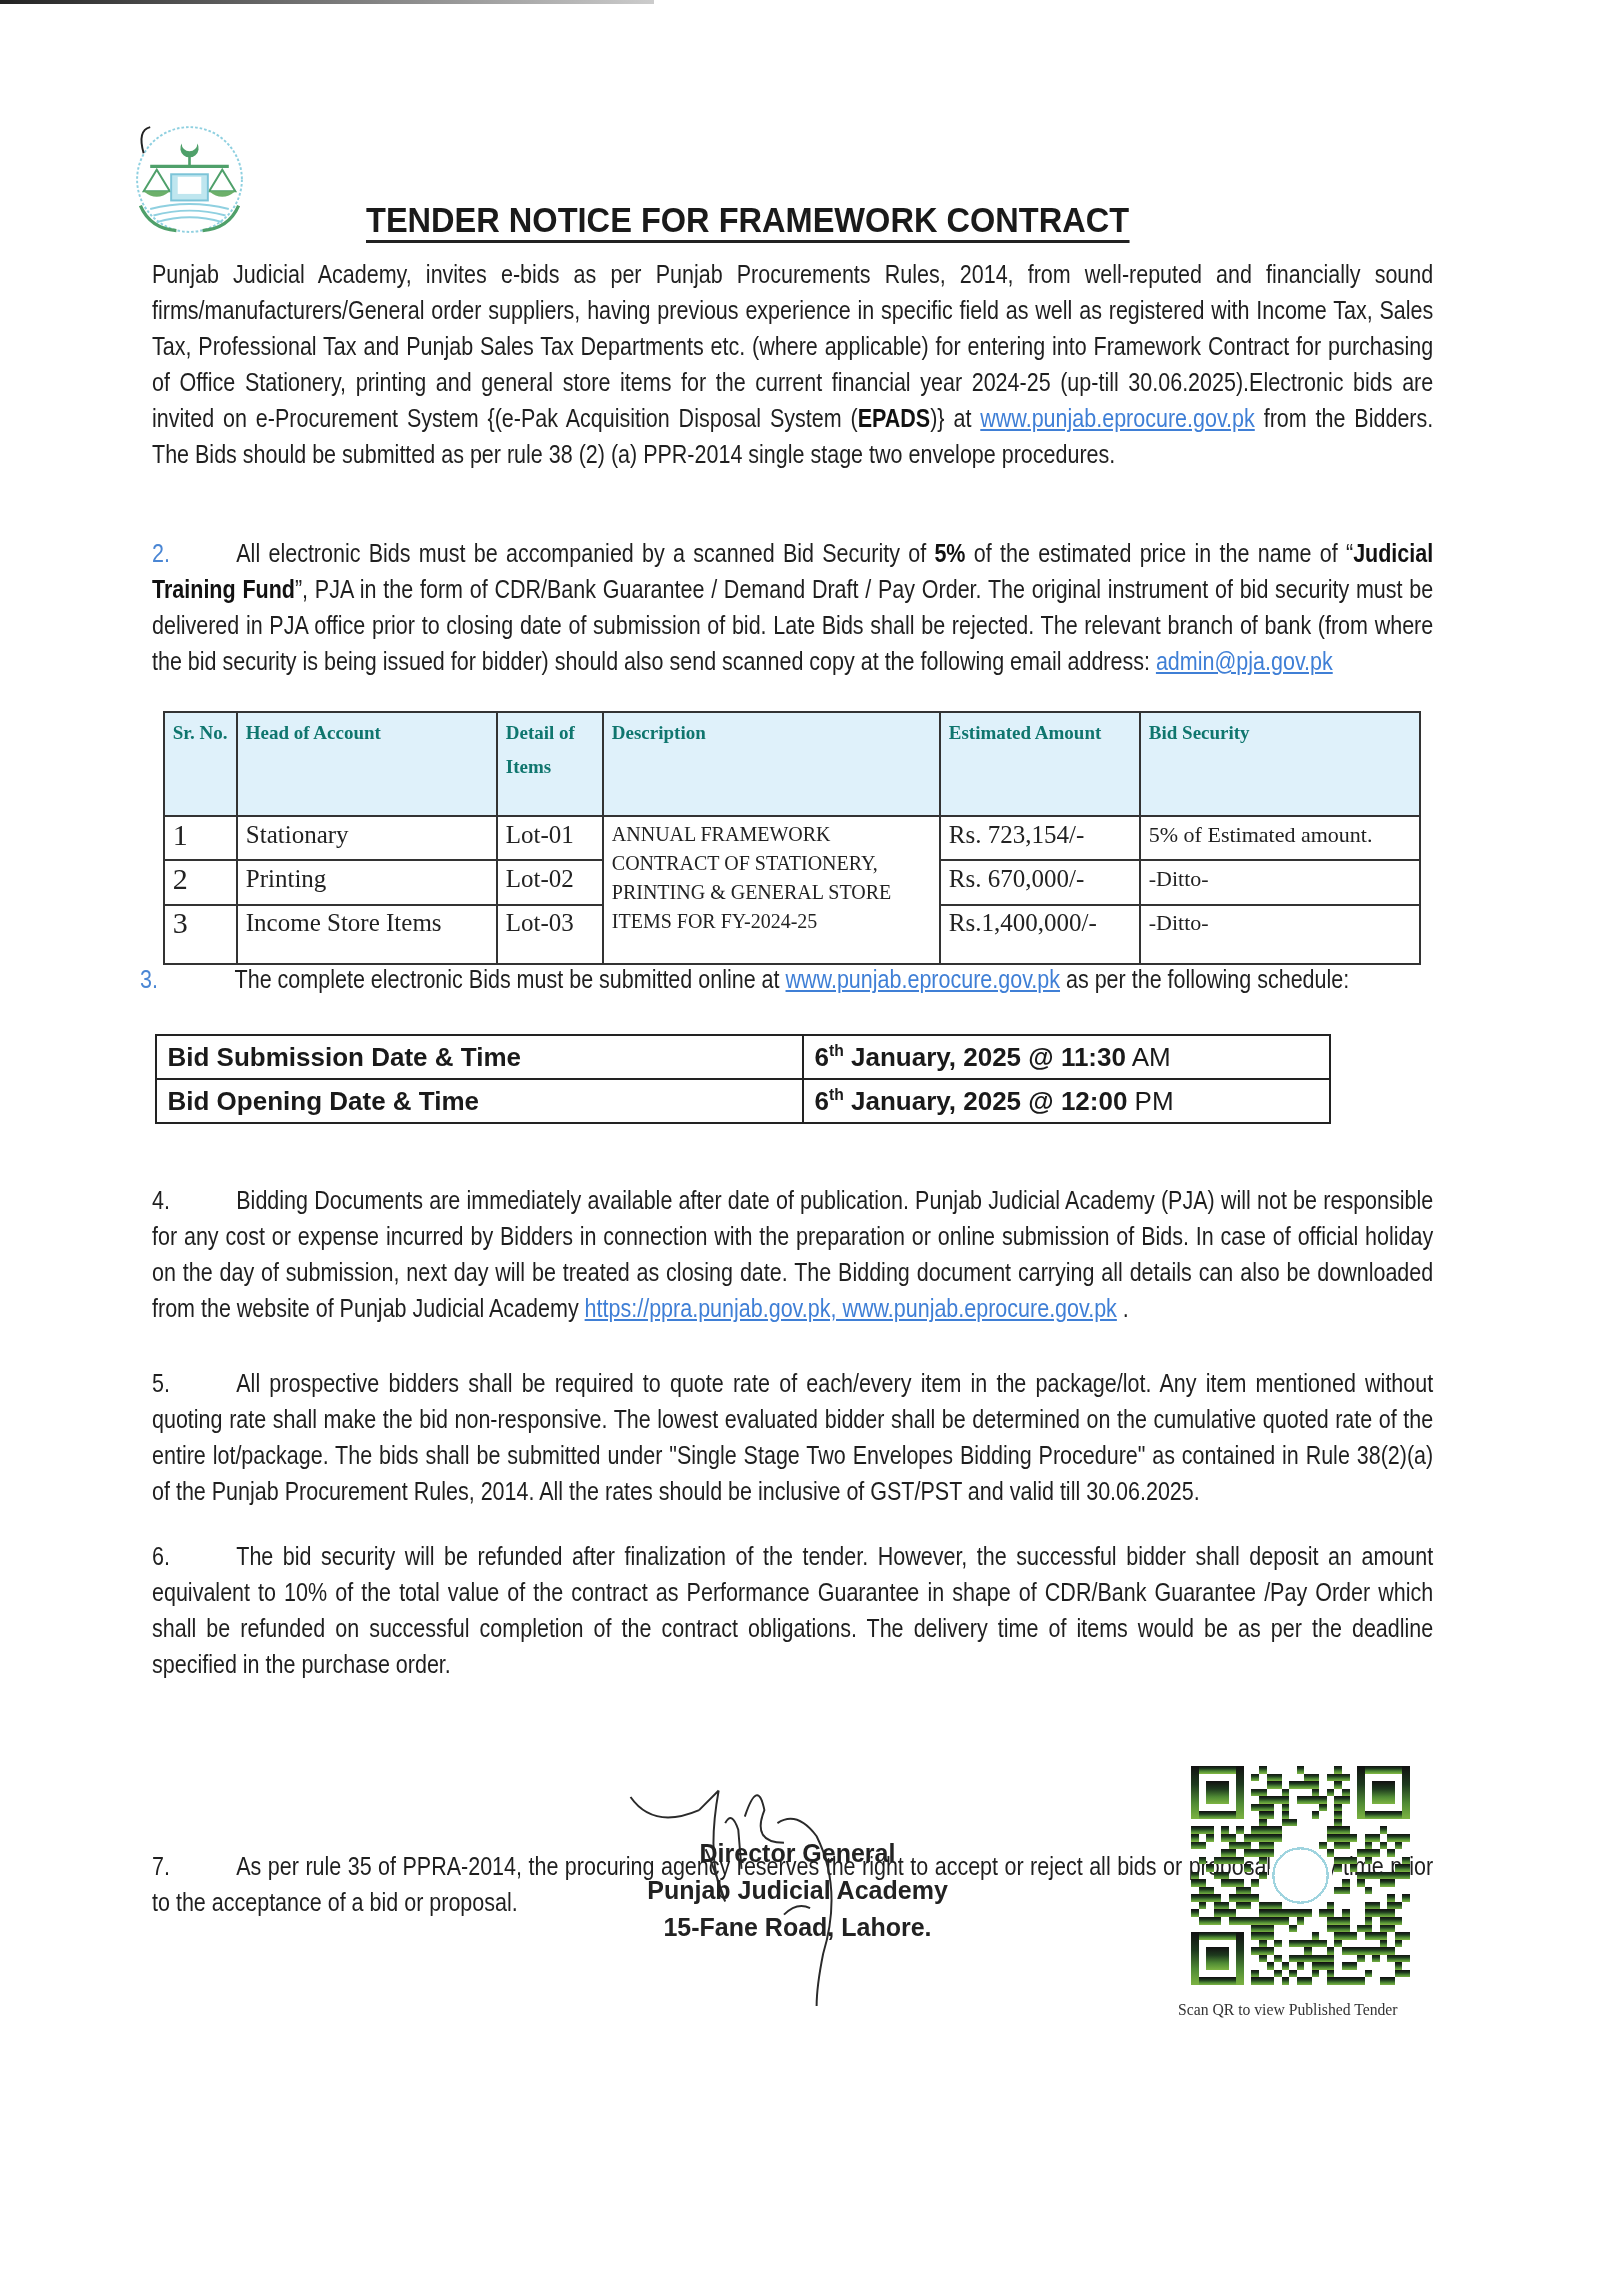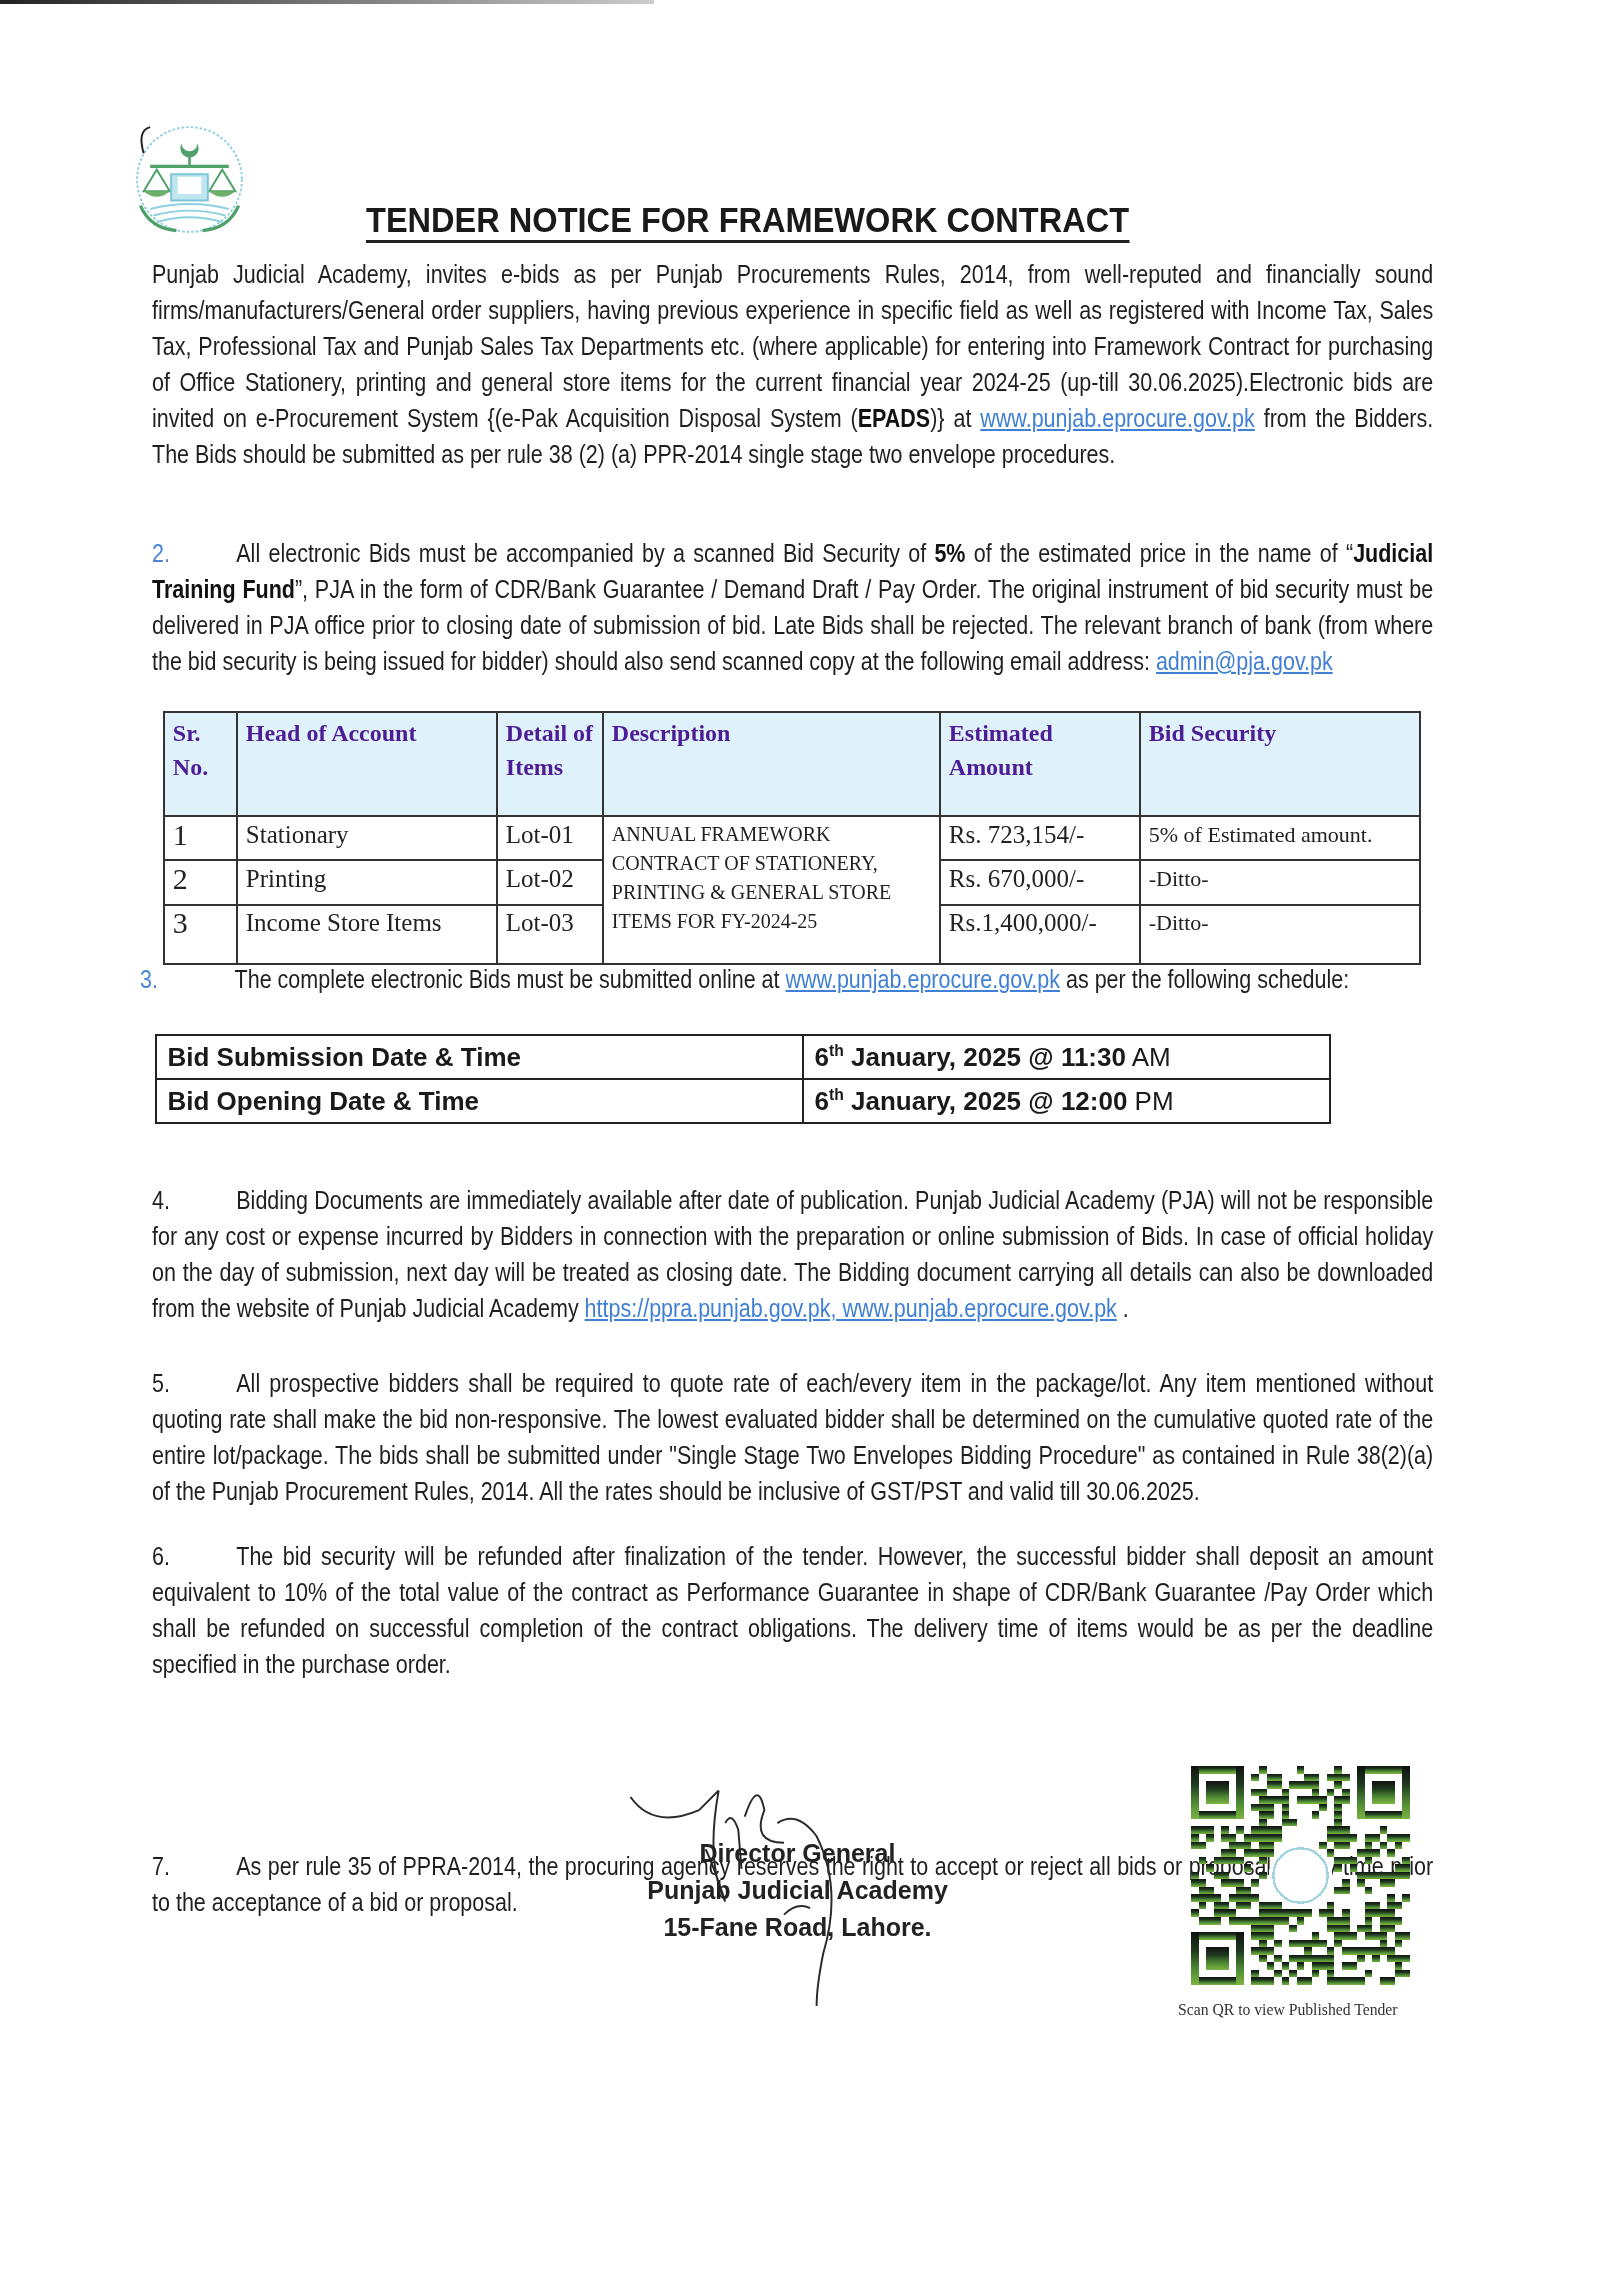--- a/index.html
+++ b/index.html
@@ -16,21 +16,21 @@
   .para .inner { display: block; transform: scaleX(0.86); transform-origin: left top; width: 116.3%; }
   .num { display: inline-block; width: 98px; }
   .num.blue { color: #4a86d4; }
   a.link { color: #3f7fd6; text-decoration: underline; }
   b { color: #111; }
 
   
   .items { position: absolute; left: 163px; top: 711px; width: 1258px; border-collapse: collapse;
            font-family: "Liberation Serif", serif; font-size: 25px; color: #222; }
   .items th, .items td { border: 2px solid #333; vertical-align: top; padding: 2.6px 7.8px; text-align: left; }
-  .items th { background: #dff1fa; font-weight: bold; line-height: 34px; height: 97px; font-size: 24px; color: #4c1d95; }
+  .items th { background: #dff1fa; font-weight: bold; line-height: 34px; height: 97px; font-size: 19px; color: #0f766e; }
   .items td { line-height: 29px; height: 37px; }
   .items td.sr { font-size: 30px; }
   .items td.desc { font-size: 20px; line-height: 29px; }
   .items td.sec { font-size: 22px; }
 
   
   .sched { position: absolute; left: 155px; top: 1034px; width: 1176px; border-collapse: collapse;
            font-family: "Liberation Sans", sans-serif; font-size: 26px; }
   .sched td { border: 2.6px solid #222; padding: 2.6px 10.5px; height: 37px; font-weight: bold; color: #1a1a1a; }
   .sched td.key { width: 624px; }

